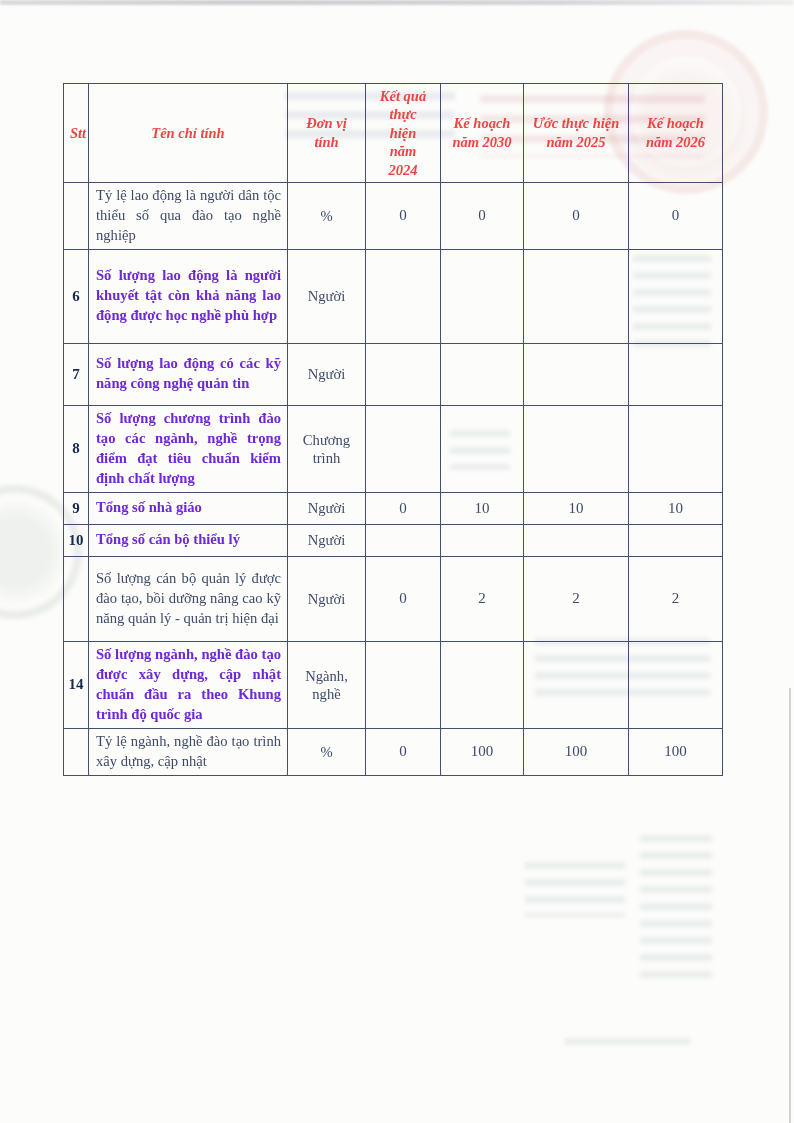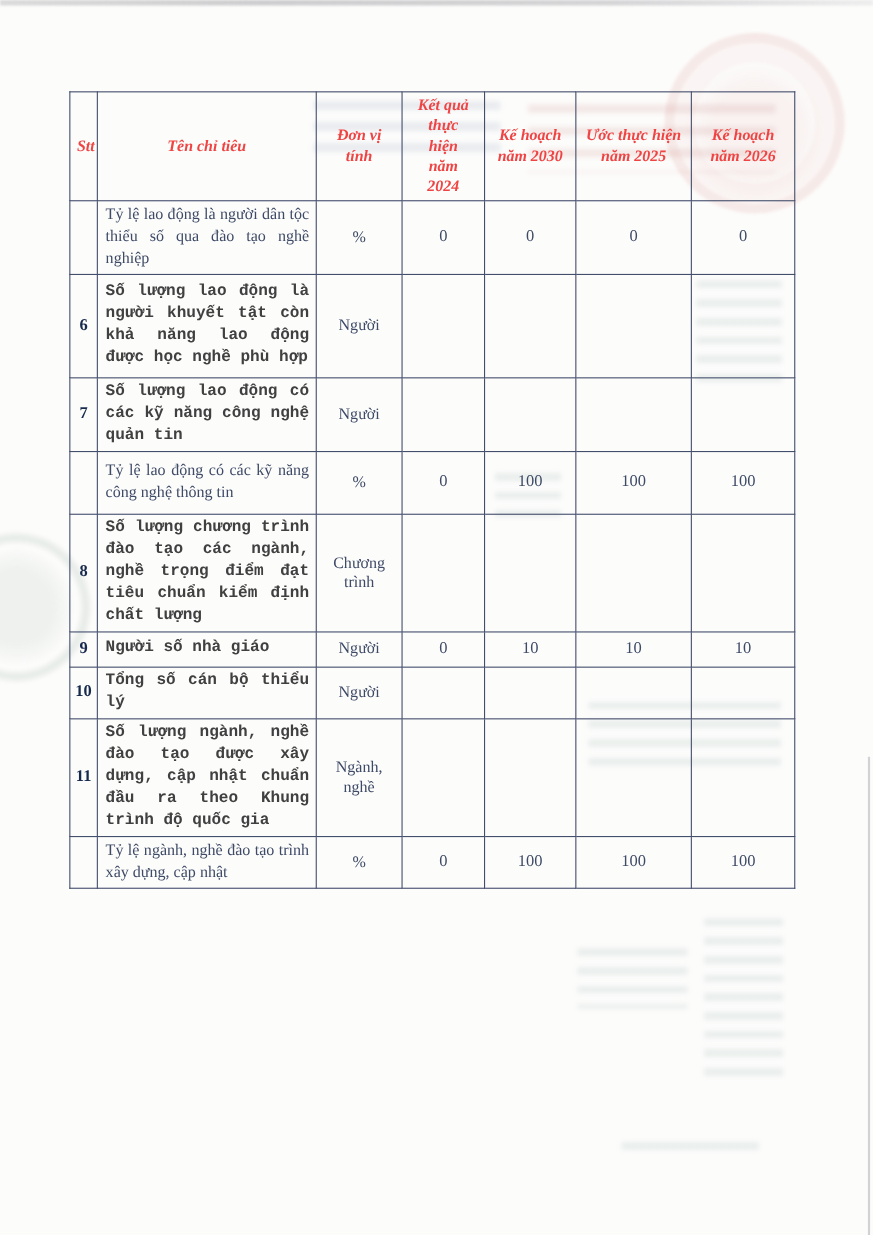--- a/index.html
+++ b/index.html
@@ -83,21 +83,21 @@
     text-align:justify;font-size:14.6px;line-height:1.37;
     padding:3px 6px 3px 7px;
     margin-top:14px;
   }
   td.c-unit{
     text-align:center;font-size:14.6px;line-height:1.25;padding:2px 6px;
   }
   td.c-val{
     text-align:center;font-size:15px;padding:1px;
   }
-  tr.bold td.c-name{font-weight:700;color:#404040;font-family:Liberation Mono, monospace;}
+  tr.bold td.c-name{font-weight:700;color:#6d28d9;}
 </style>
 </head>
 <body>
 
 <div class="page">
 
   <div class="top-smear"></div>
   <div class="stamp-tr"></div>
   <div class="stamp-left"></div>
   <div class="edge-line"></div>
@@ -117,21 +117,21 @@
         <col style="width:199px">
         <col style="width:78px">
       <col style="width:75px">
         <col style="width:83px">
         <col style="width:105px">
         <col style="width:94px">
     </colgroup>
     <tbody>
         <tr style="height:99px">
       <th class="hdr">Stt</th>
-      <th class="hdr">Tên chỉ tiêu</th>
+      <th class="hdr">Tên chỉ tính</th>
       <th class="hdr">Đơn vị tính</th>
       <th class="hdr hdr-narrow">Kết quả thực hiện năm 2024</th>
       <th class="hdr">Kế hoạch năm 2030</th>
       <th class="hdr">Ước thực hiện năm 2025</th>
       <th class="hdr">Kế hoạch năm 2026</th>
     </tr>
 
     <tr style="height:60px">
       <td class="c-stt"></td>
       <td class="c-name">Tỷ lệ lao động là người dân tộc thiểu số qua đào tạo nghề nghiệp</td>
@@ -156,65 +156,65 @@
     <tr style="height:62px" class="bold">
       <td class="c-stt">7</td>
       <td class="c-name">Số lượng lao động có các kỹ năng công nghệ quản tin</td>
       <td class="c-unit">Người</td>
       <td class="c-val"></td>
       <td class="c-val"></td>
       <td class="c-val"></td>
       <td class="c-val"></td>
     </tr>
 
-    <tr style="height:57px">
-      <td class="c-stt"></td>
-      <td class="c-name">Tỷ lệ lao động có các kỹ năng công nghệ thông tin</td>
-      <td class="c-unit">%</td>
-      <td class="c-val">0</td>
-      <td class="c-val">100</td>
-      <td class="c-val">100</td>
-      <td class="c-val">100</td>
-    </tr>
 
     <tr style="height:85px" class="bold">
       <td class="c-stt">8</td>
       <td class="c-name">Số lượng chương trình đào tạo các ngành, nghề trọng điểm đạt tiêu chuẩn kiểm định chất lượng</td>
       <td class="c-unit">Chương trình</td>
       <td class="c-val"></td>
       <td class="c-val"></td>
       <td class="c-val"></td>
       <td class="c-val"></td>
     </tr>
 
 
     <tr style="height:32px" class="bold">
       <td class="c-stt">9</td>
-      <td class="c-name">Người số nhà giáo</td>
+      <td class="c-name">Tổng số nhà giáo</td>
       <td class="c-unit">Người</td>
       <td class="c-val">0</td>
       <td class="c-val">10</td>
       <td class="c-val">10</td>
       <td class="c-val">10</td>
     </tr>
 
 
     <tr style="height:32px" class="bold">
       <td class="c-stt">10</td>
       <td class="c-name">Tổng số cán bộ thiểu lý</td>
       <td class="c-unit">Người</td>
       <td class="c-val"></td>
       <td class="c-val"></td>
       <td class="c-val"></td>
       <td class="c-val"></td>
     </tr>
 
+    <tr style="height:85px">
+      <td class="c-stt"></td>
+      <td class="c-name">Số lượng cán bộ quản lý được đào tạo, bồi dưỡng nâng cao kỹ năng quản lý - quản trị hiện đại</td>
+      <td class="c-unit">Người</td>
+      <td class="c-val">0</td>
+      <td class="c-val">2</td>
+      <td class="c-val">2</td>
+      <td class="c-val">2</td>
+    </tr>
 
     <tr style="height:85px" class="bold">
-      <td class="c-stt">11</td>
+      <td class="c-stt">14</td>
       <td class="c-name">Số lượng ngành, nghề đào tạo được xây dựng, cập nhật chuẩn đầu ra theo Khung trình độ quốc gia</td>
       <td class="c-unit">Ngành, nghề</td>
       <td class="c-val"></td>
       <td class="c-val"></td>
       <td class="c-val"></td>
       <td class="c-val"></td>
     </tr>
 
     <tr style="height:41px">
       <td class="c-stt"></td>

